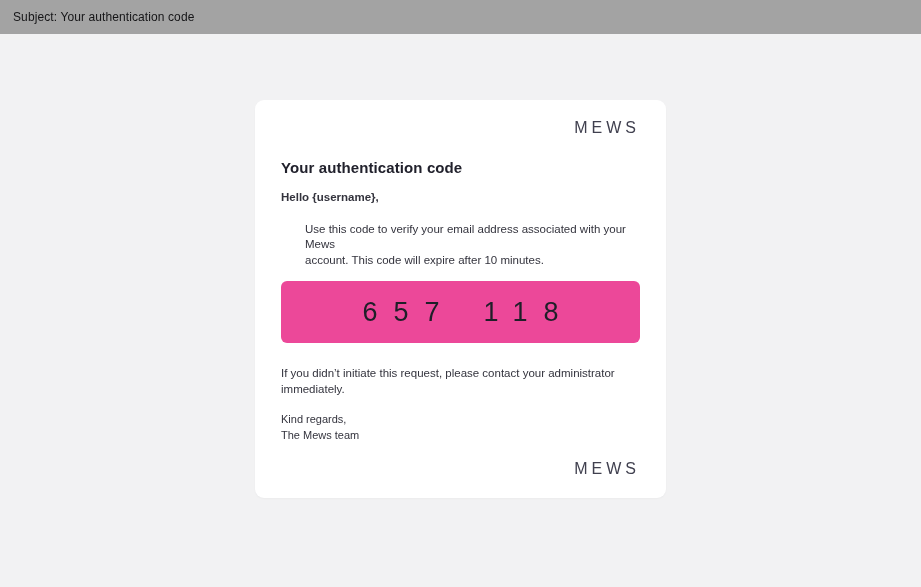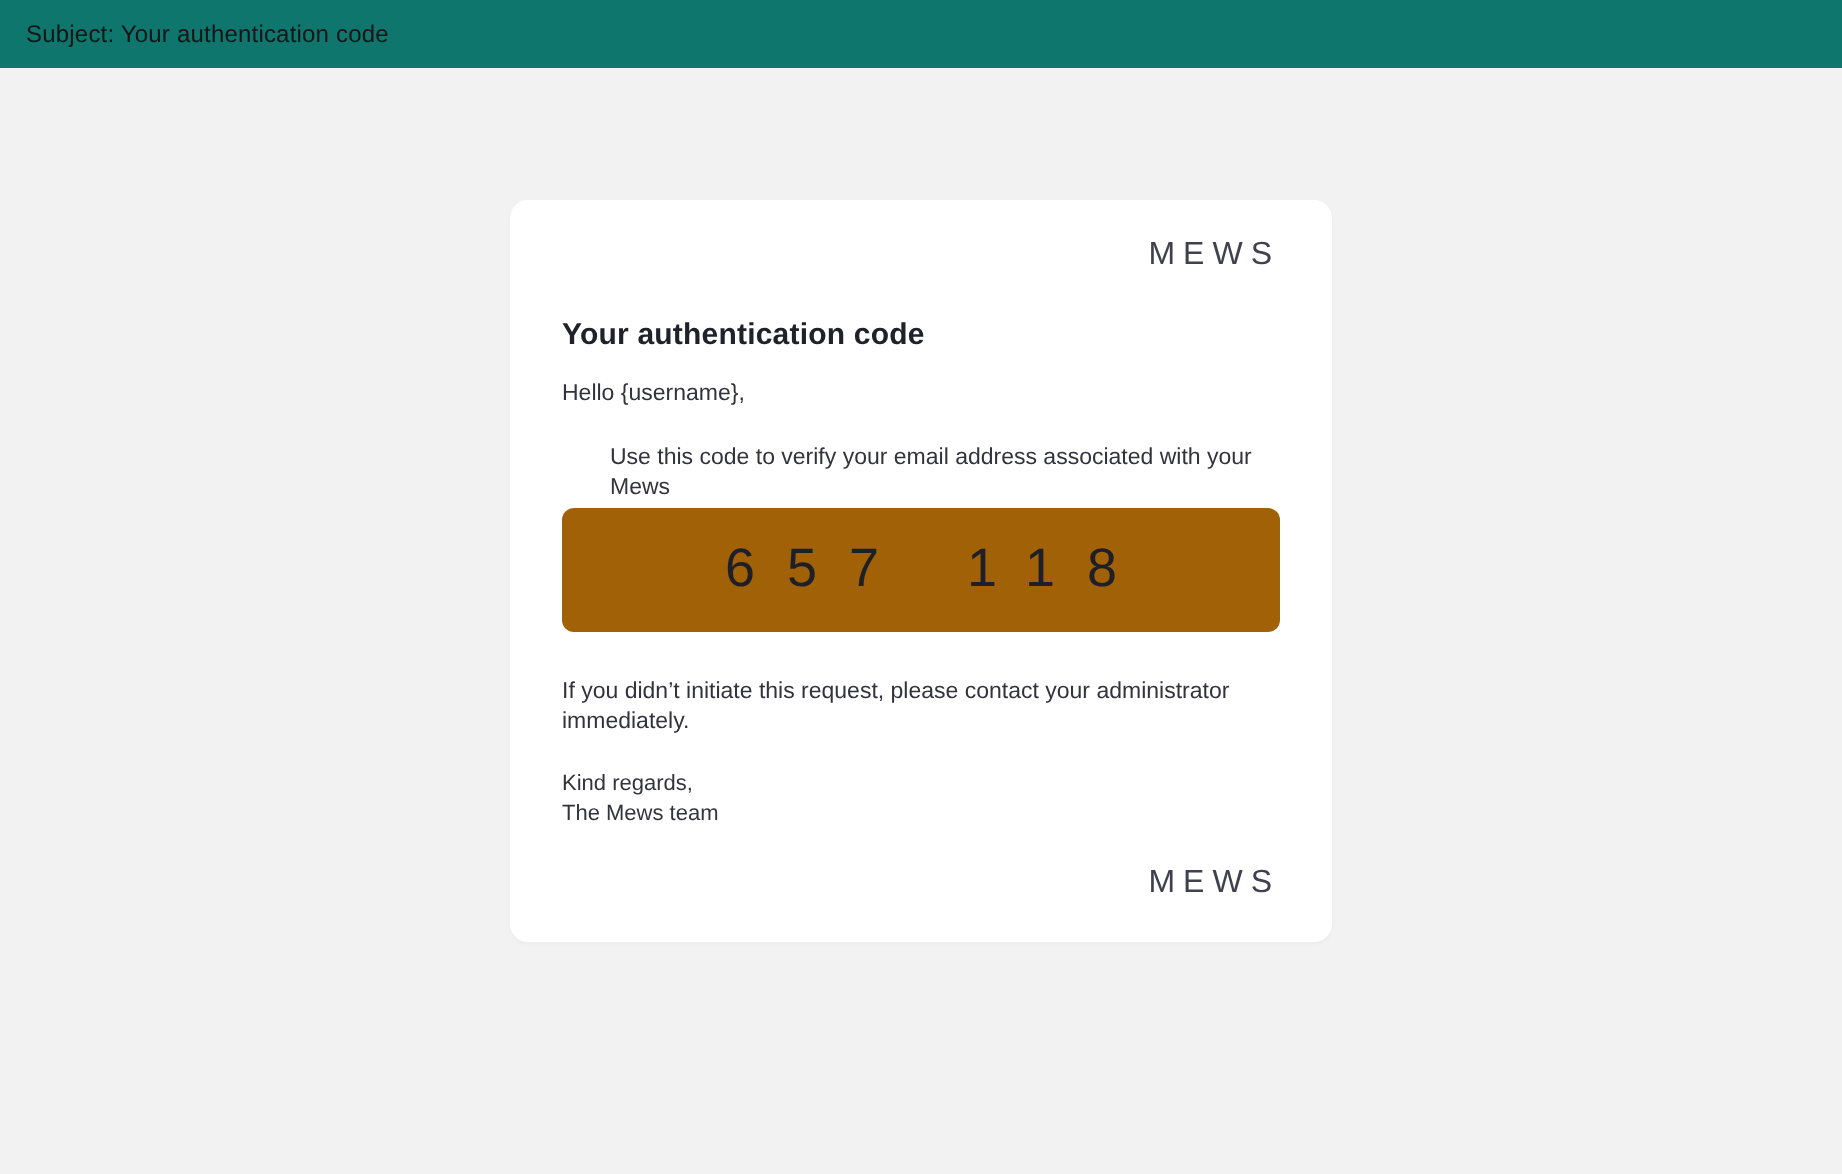--- a/index.html
+++ b/index.html
@@ -7,21 +7,21 @@
   html, body {
     width: 921px;
     height: 587px;
     font-family: "Liberation Sans", sans-serif;
     background: #f2f2f3;
     overflow: hidden;
   }
 
   .subject-bar {
     height: 34px;
-    background: #0f766e;
+    background: #a3a3a3;
     display: flex;
     align-items: center;
     padding-left: 13px;
   }
   .subject-text {
     font-size: 12px;
     color: #151517;
     letter-spacing: 0.1px;
   }
 
@@ -51,34 +51,35 @@
     color: #21212c;
     line-height: 16px;
     letter-spacing: 0.1px;
   }
 
   .greeting {
     margin-top: 14px;
     font-size: 11.5px;
     color: #33333d;
     line-height: 15.5px;
+    font-weight: bold;
   }
 
   .body-paragraph {
     margin-top: 16px;
     font-size: 11.5px;
     color: #33333d;
     line-height: 15.5px;
   }
   .body-paragraph span { display: block; margin-left: 24px; }
 
   .code-box {
-    margin-top: 1px;
+    margin-top: 13px;
     height: 62px;
-    background: #a16207;
+    background: #ec4899;
     border-radius: 6px;
     display: flex;
     align-items: center;
     justify-content: center;
     gap: 12px;
   }
   .code-group {
     font-size: 27px;
     font-weight: 400;
     color: #1f1f28;
@@ -117,20 +118,21 @@
 <div class="email-card">
 
   <div class="logo header-logo">MEWS</div>
 
   <h1 class="email-heading">Your authentication code</h1>
 
   <p class="greeting">Hello {username},</p>
 
   <p class="body-paragraph">
     <span>Use this code to verify your email address associated with your Mews</span>
+    <span>account. This code will expire after 10 minutes.</span>
   </p>
 
   <div class="code-box">
     <span class="code-group">657</span>
     <span class="code-group">118</span>
   </div>
 
   <p class="warning-paragraph">
     <span>If you didn’t initiate this request, please contact your administrator</span>
     <span>immediately.</span>

